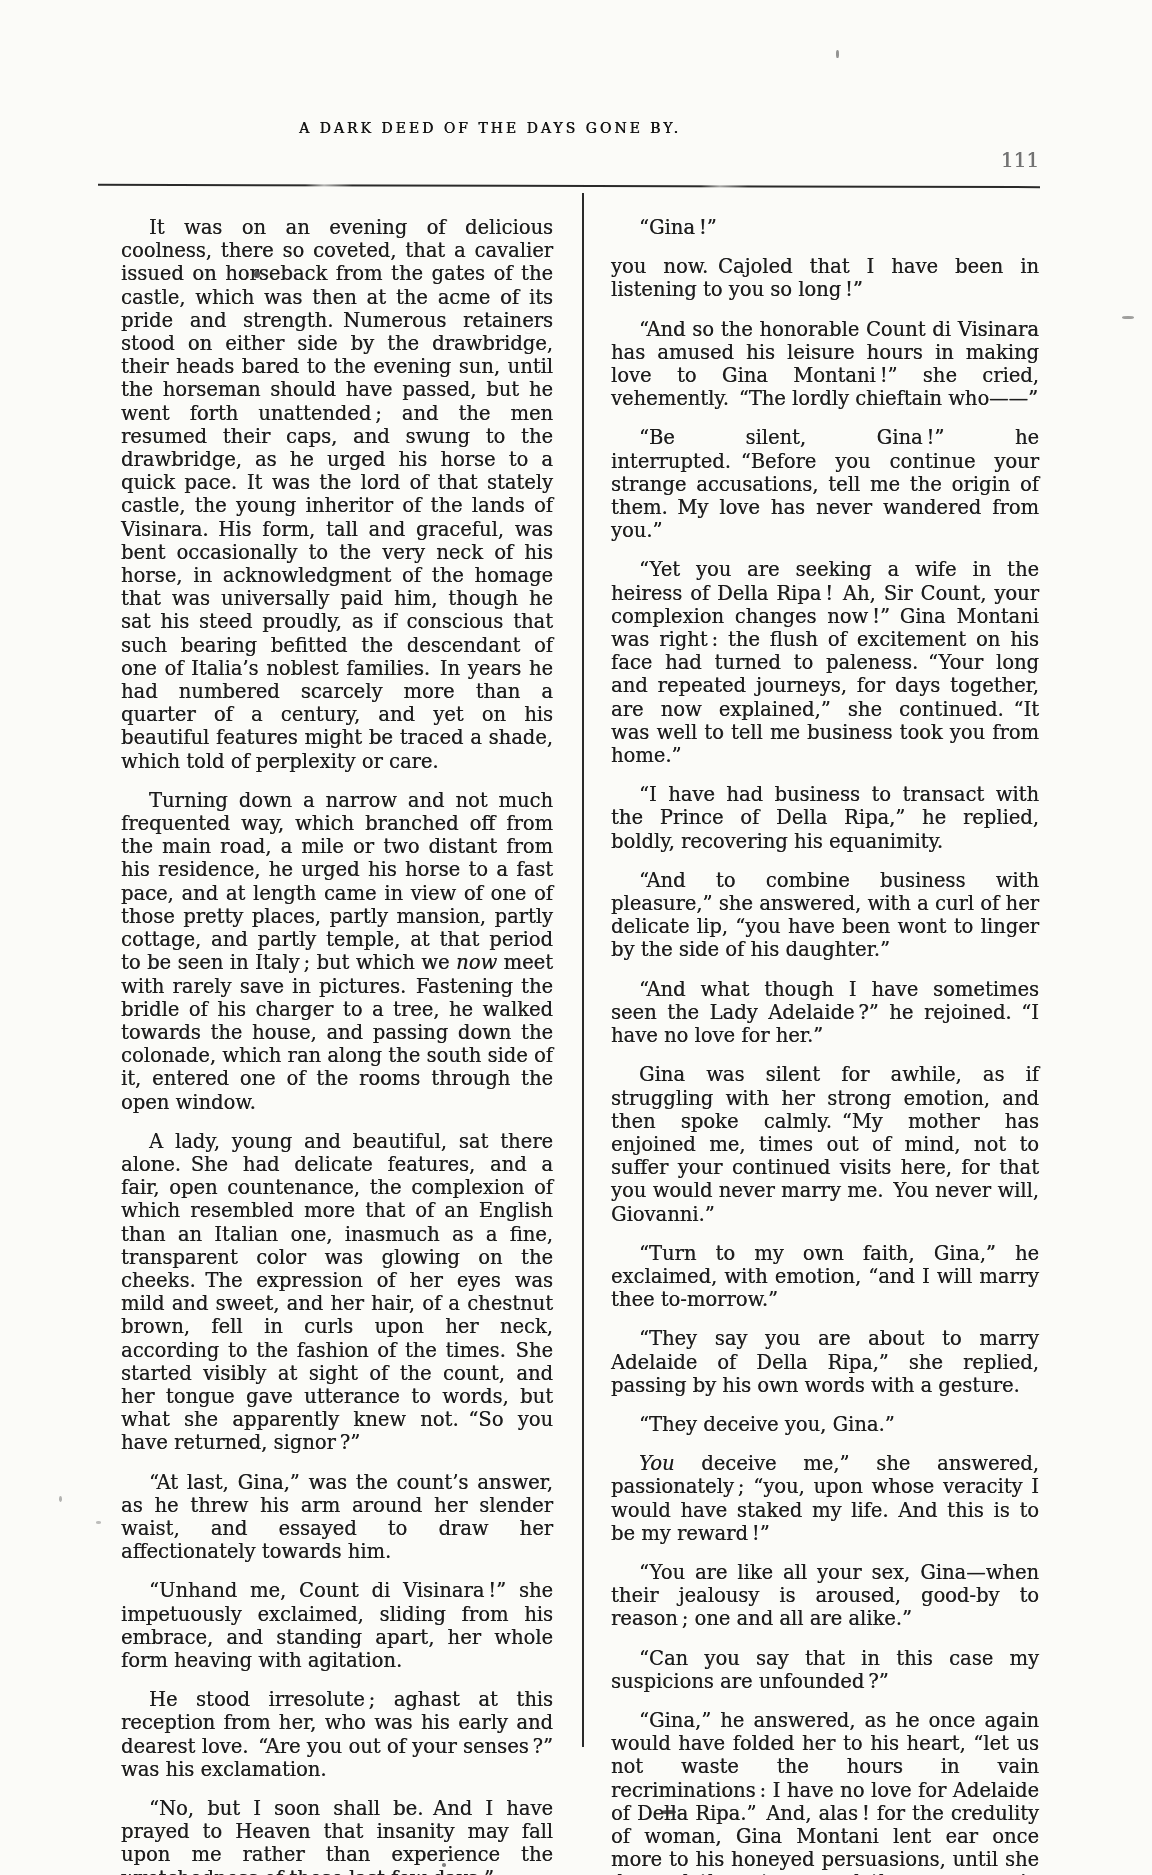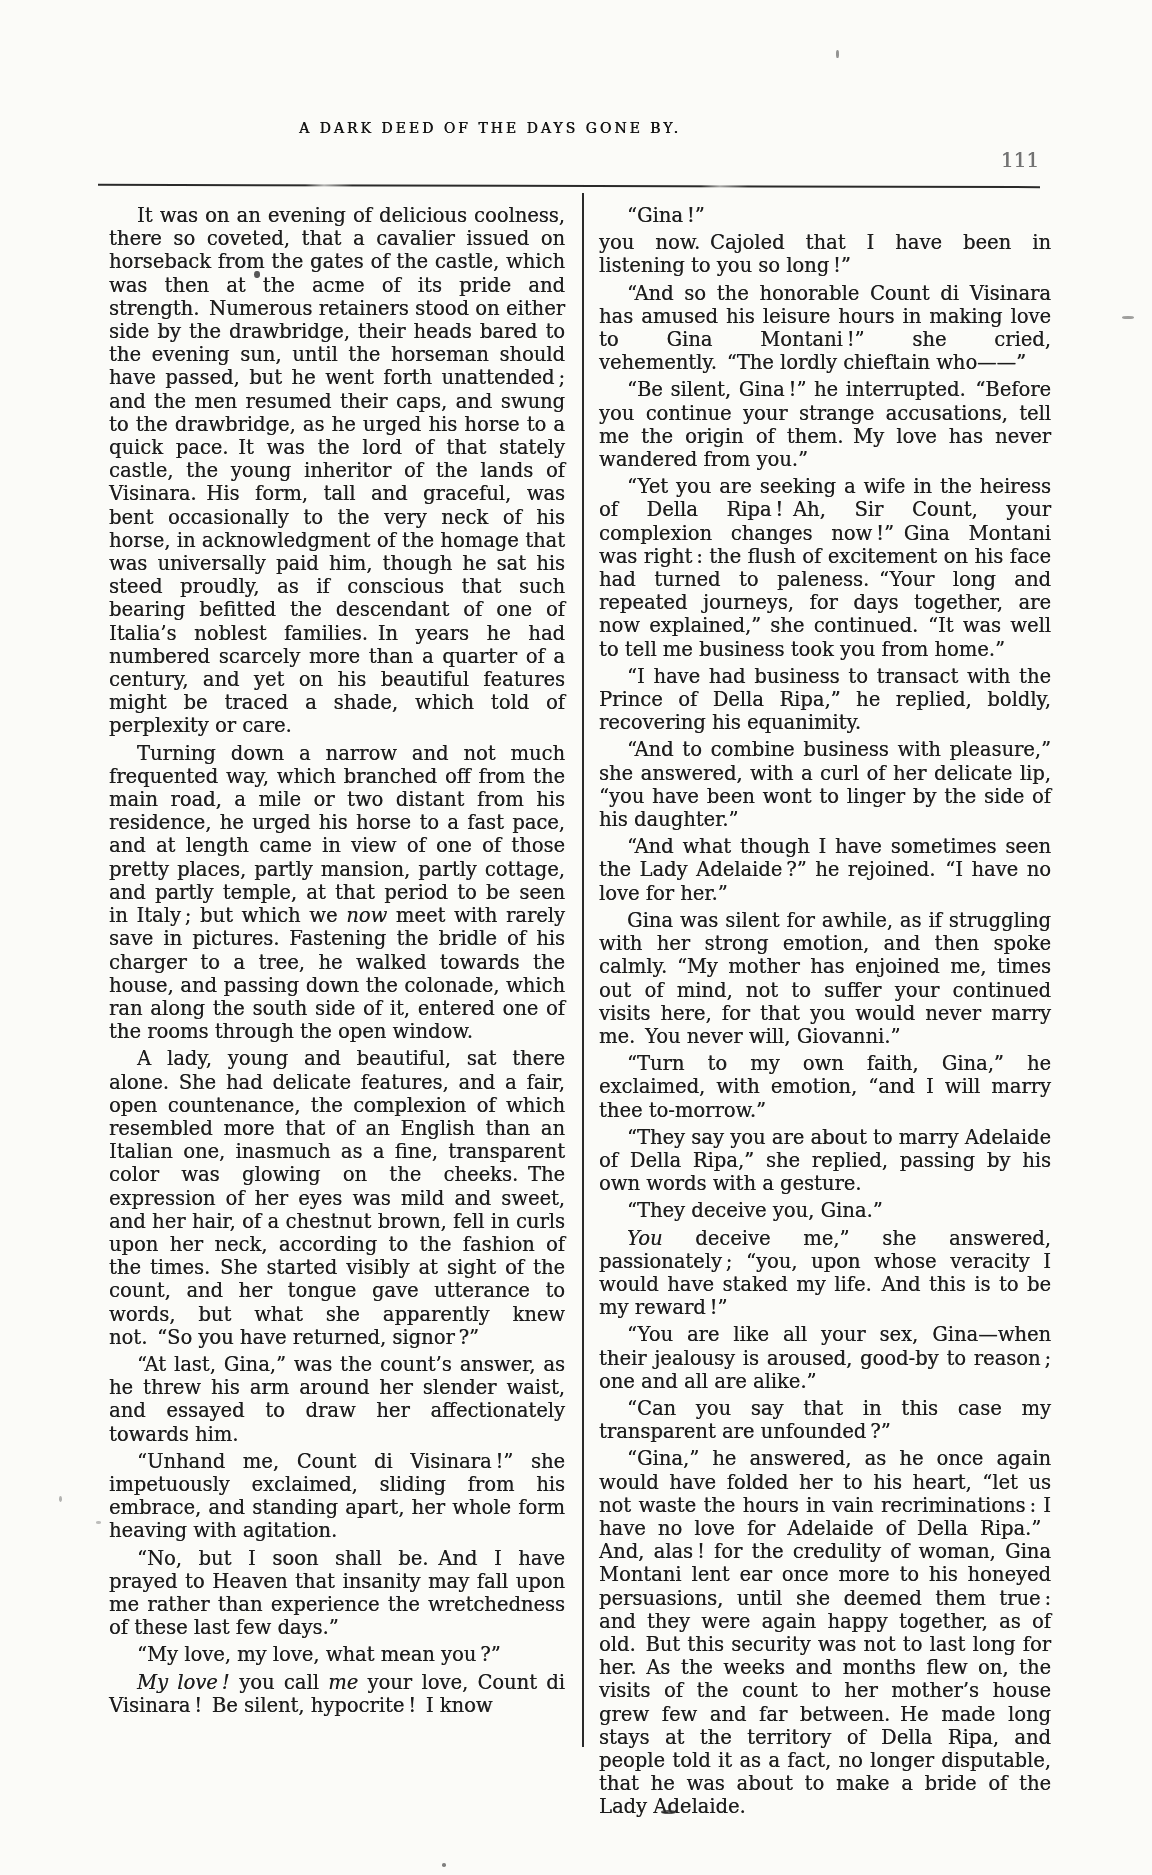--- a/index.html
+++ b/index.html
@@ -62,21 +62,21 @@
   .col-right { left: 490px; width: 460px; }
   .col-divider {
     position: absolute;
     left: 477px;
     top: -7px;
     height: 1554px;
     width: 1.6px;
     background: #2a2a2a;
   }
   .para {
-    margin: 4px;
+    margin: 16px;
     text-indent: 28px;
     text-align: justify;
     font-size: 19.5px;
     line-height: 23.2px;
     text-shadow: 0.3px 0 0 rgba(25,25,25,0.75);
   }
   .para.no-indent { text-indent: 0; }
   .para em { font-style: italic; }
   .artifact {
     position: absolute;
@@ -93,41 +93,42 @@
     <div class="folio">111</div>
   </div>
   <div class="head-rule"></div>
   <div class="columns">
     <div class="col col-left">
         <p class="para"><span>It was on an evening of delicious coolness, there so coveted, that a cavalier issued on horseback from the gates of the castle, which was then at the acme of its pride and strength. Numerous retainers stood on either side by the drawbridge, their heads bared to the evening sun, until the horseman should have passed, but he went forth unattended ; and the men resumed their caps, and swung to the drawbridge, as he urged his horse to a quick pace. It was the lord of that stately castle, the young inheritor of the lands of Visinara. His form, tall and graceful, was bent occasionally to the very neck of his horse, in acknowledgment of the homage that was universally paid him, though he sat his steed proudly, as if conscious that such bearing befitted the descendant of one of Italia’s noblest families. In years he had numbered scarcely more than a quarter of a century, and yet on his beautiful features might be traced a shade, which told of perplexity or care.</span></p>
         <p class="para"><span>Turning down a narrow and not much frequented way, which branched off from the main road, a mile or two distant from his residence, he urged his horse to a fast pace, and at length came in view of one of those pretty places, partly mansion, partly cottage, and partly temple, at that period to be seen in Italy ; but which we </span><em>now</em><span> meet with rarely save in pictures. Fastening the bridle of his charger to a tree, he walked towards the house, and passing down the colonade, which ran along the south side of it, entered one of the rooms through the open window.</span></p>
         <p class="para"><span>A lady, young and beautiful, sat there alone. She had delicate features, and a fair, open countenance, the complexion of which resembled more that of an English than an Italian one, inasmuch as a fine, transparent color was glowing on the cheeks. The expression of her eyes was mild and sweet, and her hair, of a chestnut brown, fell in curls upon her neck, according to the fashion of the times. She started visibly at sight of the count, and her tongue gave utterance to words, but what she apparently knew not. “So you have returned, signor ?”</span></p>
         <p class="para"><span>“At last, Gina,” was the count’s answer, as he threw his arm around her slender waist, and essayed to draw her affectionately towards him.</span></p>
         <p class="para"><span>“Unhand me, Count di Visinara !” she impetuously exclaimed, sliding from his embrace, and standing apart, her whole form heaving with agitation.</span></p>
+        <p class="para"><span>He stood irresolute ; aghast at this reception from her, who was his early and dearest love. “Are you out of your senses ?” was his exclamation.</span></p>
         <p class="para"><span>“No, but I soon shall be. And I have prayed to Heaven that insanity may fall upon me rather than experience the wretchedness of these last few days.”</span></p>
         <p class="para"><span>“My love, my love, what mean you ?”</span></p>
         <p class="para"><em>My love !</em><span> you call </span><em>me</em><span> your love, Count di Visinara ! Be silent, hypocrite ! I know</span></p>
       </div>
     <div class="col-divider"></div>
     <div class="col col-right">
         <p class="para"><span>“Gina !”</span></p>
         <p class="para no-indent"><span>you now. Cajoled that I have been in listening to you so long !”</span></p>
         <p class="para"><span>“And so the honorable Count di Visinara has amused his leisure hours in making love to Gina Montani !” she cried, vehemently. “The lordly chieftain who——”</span></p>
         <p class="para"><span>“Be silent, Gina !” he interrupted. “Before you continue your strange accusations, tell me the origin of them. My love has never wandered from you.”</span></p>
         <p class="para"><span>“Yet you are seeking a wife in the heiress of Della Ripa ! Ah, Sir Count, your complexion changes now !” Gina Montani was right : the flush of excitement on his face had turned to paleness. “Your long and repeated journeys, for days together, are now explained,” she continued. “It was well to tell me business took you from home.”</span></p>
         <p class="para"><span>“I have had business to transact with the Prince of Della Ripa,” he replied, boldly, recovering his equanimity.</span></p>
         <p class="para"><span>“And to combine business with pleasure,” she answered, with a curl of her delicate lip, “you have been wont to linger by the side of his daughter.”</span></p>
         <p class="para"><span>“And what though I have sometimes seen the Lady Adelaide ?” he rejoined. “I have no love for her.”</span></p>
         <p class="para"><span>Gina was silent for awhile, as if struggling with her strong emotion, and then spoke calmly. “My mother has enjoined me, times out of mind, not to suffer your continued visits here, for that you would never marry me. You never will, Giovanni.”</span></p>
         <p class="para"><span>“Turn to my own faith, Gina,” he exclaimed, with emotion, “and I will marry thee to-morrow.”</span></p>
         <p class="para"><span>“They say you are about to marry Adelaide of Della Ripa,” she replied, passing by his own words with a gesture.</span></p>
         <p class="para"><span>“They deceive you, Gina.”</span></p>
         <p class="para"><em>You</em><span> deceive me,” she answered, passionately ; “you, upon whose veracity I would have staked my life. And this is to be my reward !”</span></p>
         <p class="para"><span>“You are like all your sex, Gina—when their jealousy is aroused, good-by to reason ; one and all are alike.”</span></p>
-        <p class="para"><span>“Can you say that in this case my transparent are unfounded ?”</span></p>
+        <p class="para"><span>“Can you say that in this case my suspicions are unfounded ?”</span></p>
         <p class="para"><span>“Gina,” he answered, as he once again would have folded her to his heart, “let us not waste the hours in vain recriminations : I have no love for Adelaide of Della Ripa.” And, alas ! for the credulity of woman, Gina Montani lent ear once more to his honeyed persuasions, until she deemed them true : and they were again happy together, as of old. But this security was not to last long for her. As the weeks and months flew on, the visits of the count to her mother’s house grew few and far between. He made long stays at the territory of Della Ripa, and people told it as a fact, no longer disputable, that he was about to make a bride of the Lady Adelaide.</span></p>
       </div>
   </div>
 <div class="artifact" style="left: 836px; top: 50px; width: 3px; height: 8px; opacity: 0.5;"></div>
     <div class="artifact" style="left: 1122px; top: 316px; width: 12px; height: 3px; opacity: 0.45;"></div>
     <div class="artifact" style="left: 254px; top: 271px; width: 6px; height: 7px; opacity: 0.8;"></div>
     <div class="artifact" style="left: 59px; top: 1496px; width: 3px; height: 6px; opacity: 0.35;"></div>
     <div class="artifact" style="left: 96px; top: 1521px; width: 5px; height: 3px; opacity: 0.3;"></div>
     <div class="artifact" style="left: 661px; top: 1810px; width: 15px; height: 4px; opacity: 0.8;"></div>
     <div class="artifact" style="left: 442px; top: 1863px; width: 4px; height: 4px; opacity: 0.6;"></div>

